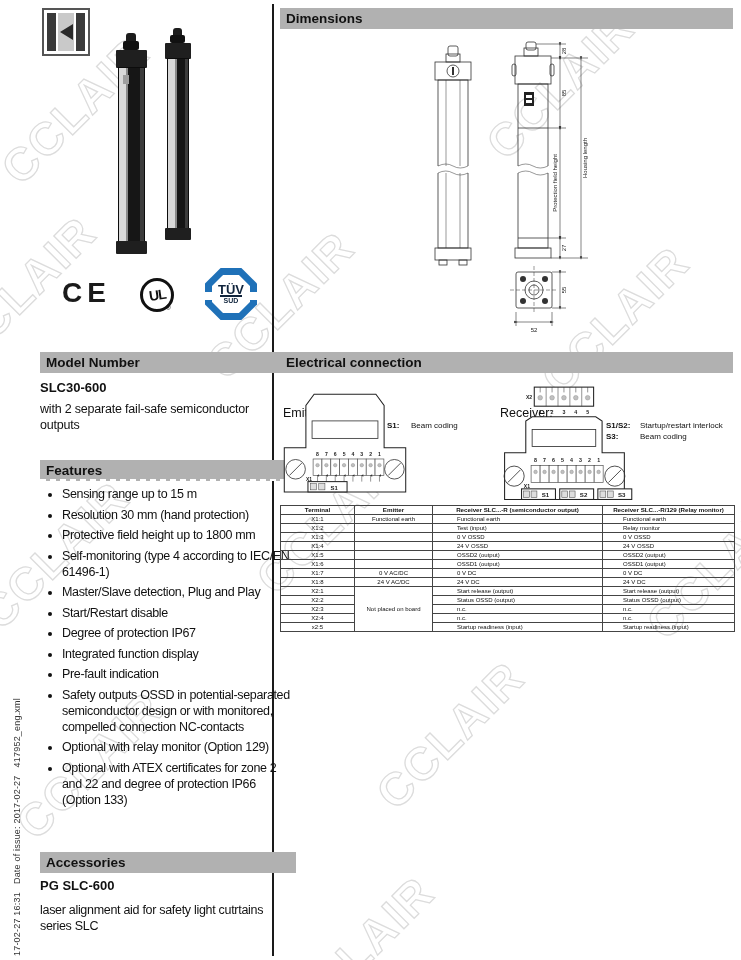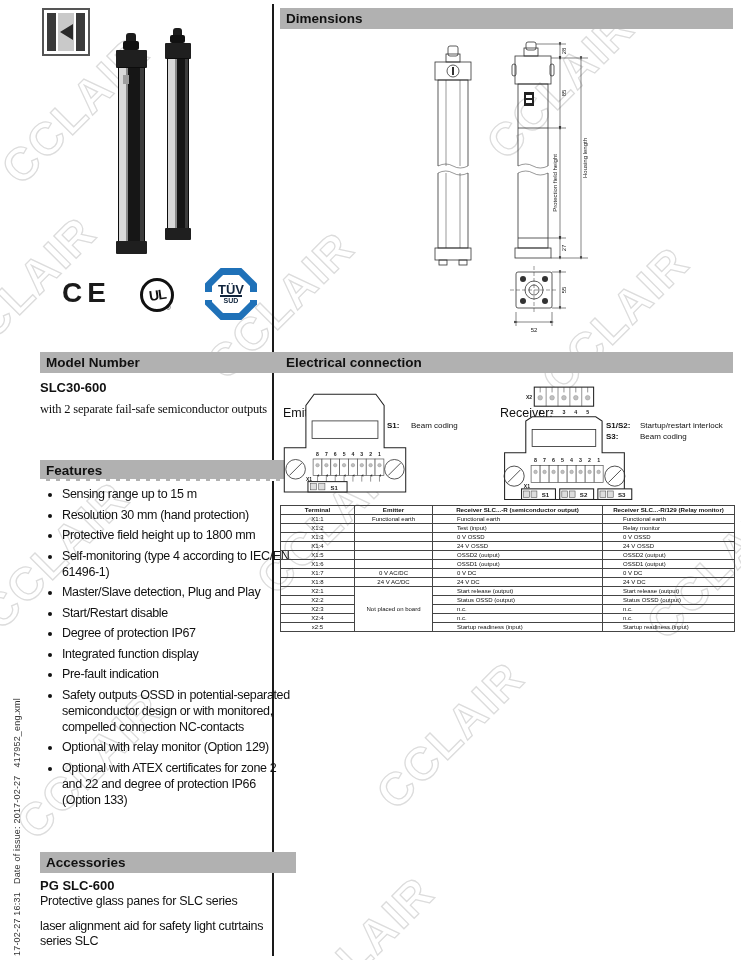--- a/index.html
+++ b/index.html
@@ -56,21 +56,21 @@
   #ul-logo .ul-reg{position:absolute;right:0px;bottom:-2px;font-size:7px;}
   #tuv-logo{position:absolute;left:205px;top:268px;width:52px;height:52px;}
   .oct{position:absolute;inset:0;background:#1f71b8;clip-path:polygon(30% 0,70% 0,100% 30%,100% 70%,70% 100%,30% 100%,0 70%,0 30%);}
   .oct-in{position:absolute;left:13%;top:13%;width:74%;height:74%;background:#fff;clip-path:polygon(30% 0,70% 0,100% 30%,100% 70%,70% 100%,30% 100%,0 70%,0 30%);}
   .tuv-band{position:absolute;left:0;right:0;top:46%;height:16%;background:#fff;}
   .tuv-txt{position:absolute;left:0;right:0;top:27%;text-align:center;font-weight:bold;font-size:13px;color:#10243c;border-bottom:0;}
   .tuv-sub{position:absolute;left:0;right:0;top:56%;text-align:center;font-weight:bold;font-size:7px;color:#10243c;}
   .tuv-rule{position:absolute;left:28%;right:28%;top:52%;height:1.5px;background:#10243c;}
   
   #model-name{position:absolute;left:40px;top:380px;font-size:13px;font-weight:bold;}
-  #model-desc{position:absolute;left:40px;top:401px;width:228px;font-size:12.5px;line-height:16px;letter-spacing:-0.2px;font-family:Liberation Serif, serif;}
+  #model-desc{position:absolute;left:40px;top:401px;width:228px;font-size:12.5px;line-height:16px;letter-spacing:-0.2px;}
   #features-list{position:absolute;left:40px;top:486px;width:230px;margin:0;padding:0 0 0 22px;}
   #features-list li{font-size:12.5px;line-height:16px;margin-bottom:4.5px;letter-spacing:-0.35px;}
   #accessories-list{position:absolute;left:40px;top:878px;width:230px;}
   .acc{margin-bottom:9px;}
   .acc-name{font-size:13px;font-weight:bold;line-height:16px;}
   .acc-desc{font-size:12.5px;line-height:15.5px;letter-spacing:-0.3px;}
   
   .conn-label{position:absolute;font-size:12.5px;margin-top:32px;}
   .legend{position:absolute;font-size:8px;line-height:11px;}
   .legend .k{display:inline-block;font-weight:bold;}
@@ -177,21 +177,20 @@
       <li>Pre-fault indication</li>
       <li>Safety outputs OSSD in potential-separated semiconductor design or with monitored, compelled connection NC-contacts</li>
       <li>Optional with relay monitor (Option 129)</li>
       <li>Optional with ATEX certificates for zone 2 and 22 and degree of protection IP66 (Option 133)</li>
     </ul>
 
   <div class="bar bar-left" style="top:852px">Accessories</div>
   <div id="accessories-list">
       <div class="acc">
         <div class="acc-name">PG SLC-600</div>
-        <div class="acc-desc">Protective glass panes for SLC series</div>
       </div>
       <div class="acc">
         <div class="acc-desc">laser alignment aid for safety light cutrtains series SLC</div>
       </div>
     </div>
 
   <div class="bar bar-right" style="top:8px">Dimensions</div>
 
   <svg id="dim-drawing" style="left:408px;top:40px" width="215" height="300" viewBox="0 0 215 300">
     <defs>

